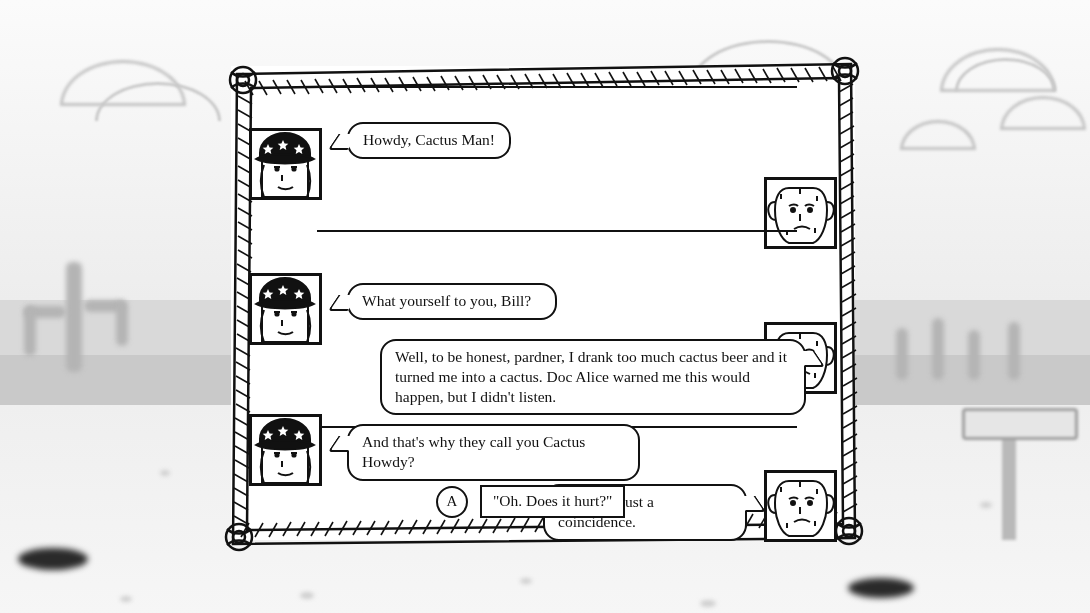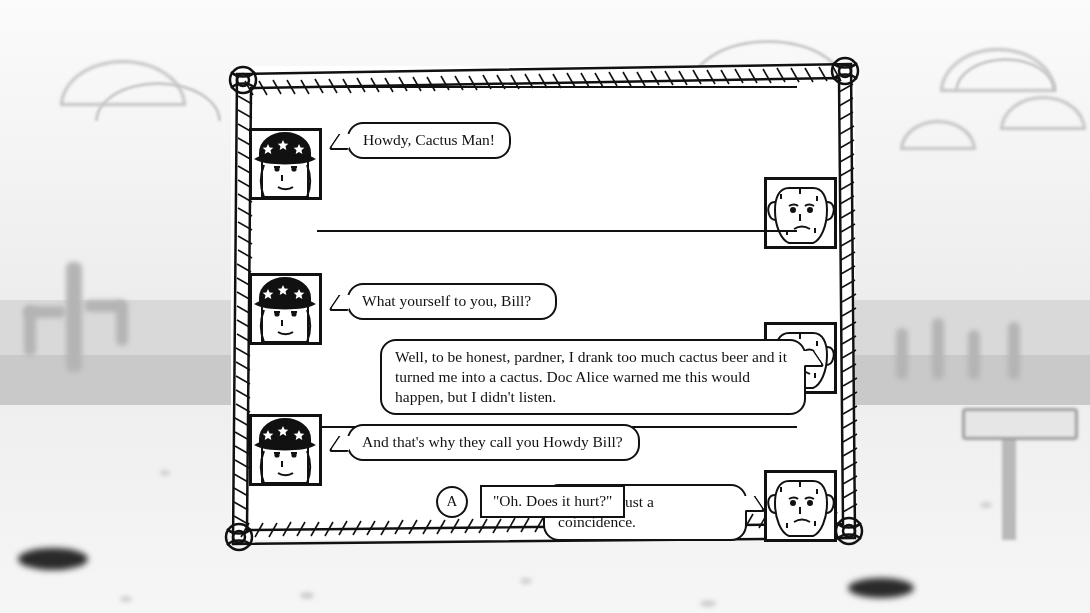--- a/index.html
+++ b/index.html
@@ -554,21 +554,21 @@
         </g>
         <g fill="#fff">
           <path d="M16,13 l1.6,3.4 3.7,.4 -2.8,2.5 .8,3.6 -3.3,-1.9 -3.3,1.9 .8,-3.6 -2.8,-2.5 3.7,-.4z"></path>
           <path d="M31,9 l1.6,3.4 3.7,.4 -2.8,2.5 .8,3.6 -3.3,-1.9 -3.3,1.9 .8,-3.6 -2.8,-2.5 3.7,-.4z"></path>
           <path d="M47,13 l1.6,3.4 3.7,.4 -2.8,2.5 .8,3.6 -3.3,-1.9 -3.3,1.9 .8,-3.6 -2.8,-2.5 3.7,-.4z"></path>
         </g>
       </svg>
     </div>
 
     <div class="bubble tail-left" style="left:116px; top:358px; width:293px;">
-      <span>And that's why they call you Howdy Bill?</span>
+      <span>And that's why they call you Cactus Howdy?</span>
     </div>
 
     <div class="portrait" style="left:533px; top:404px;">
       <svg viewBox="0 0 67 66" width="67" height="66">
         <g fill="none" stroke="#111" stroke-width="2">
           <path d="M22,8 C12,8 8,18 8,30 C8,46 14,60 22,63 L46,63 C54,60 60,46 60,30 C60,18 56,8 46,8 Z" fill="#fff"></path>
           <path d="M8,22 C2,22 0,28 2,34 C3,38 6,40 9,40"></path>
           <path d="M60,22 C66,22 68,28 66,34 C65,38 62,40 59,40"></path>
           <path d="M22,26 C25,24 29,24 31,26"></path>
           <path d="M38,26 C40,24 44,24 47,26"></path>

